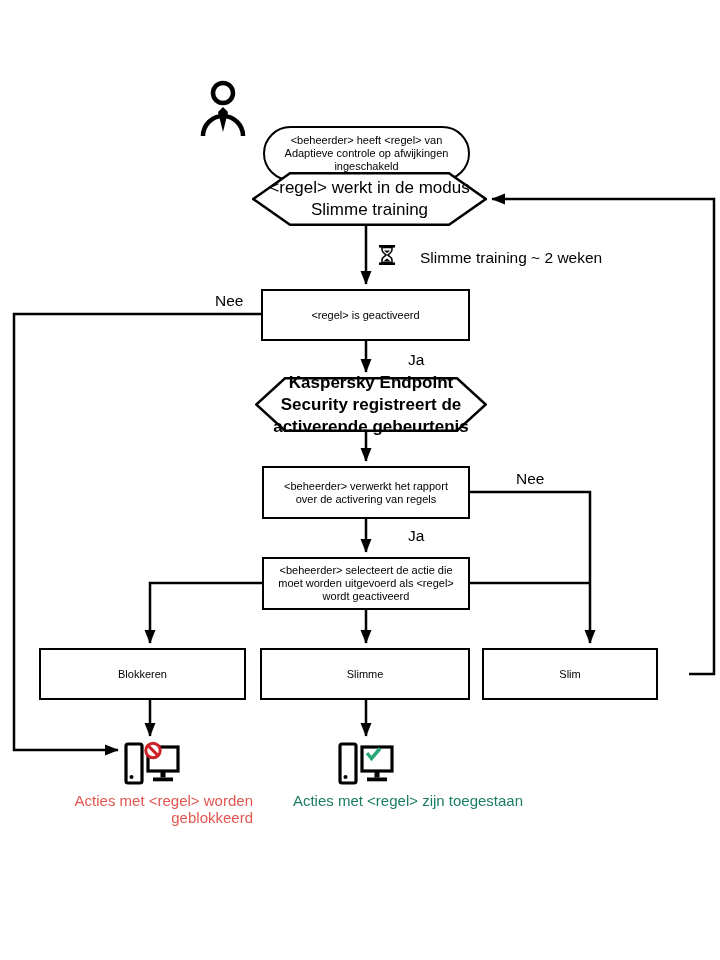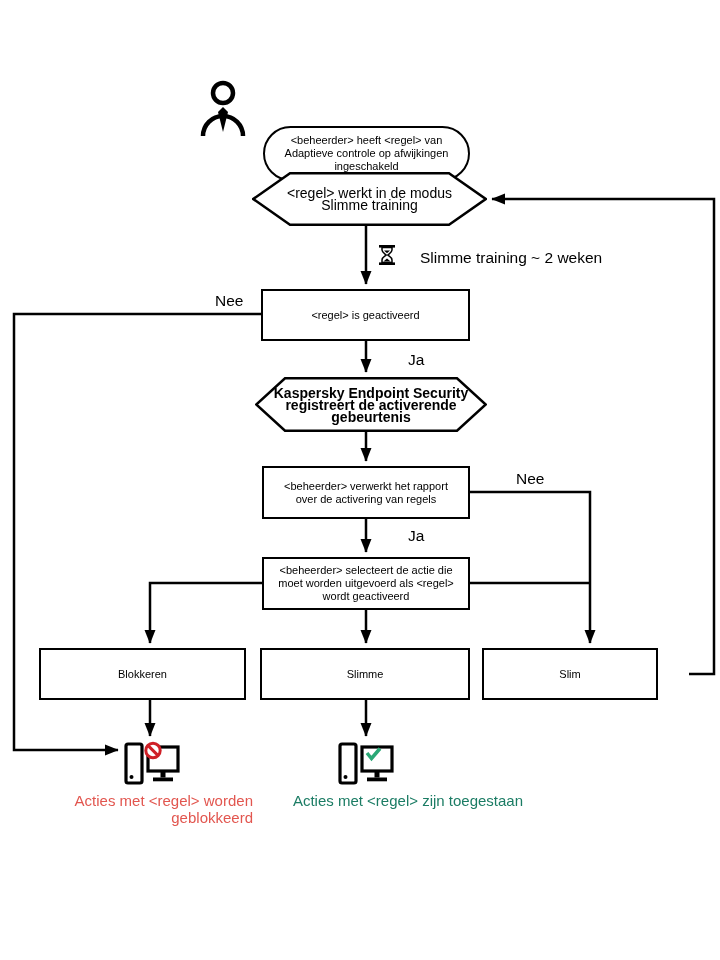--- a/index.html
+++ b/index.html
@@ -11,21 +11,21 @@
   .node{
     position:absolute;background:#fff;border:2.5px solid #000;box-sizing:border-box;
     display:flex;align-items:center;justify-content:center;text-align:center;
     font-size:11px;line-height:13px;padding:2px 10px;
   }
   .oval{border-radius:28px;}
   .hexwrap{position:absolute;}
   .hexwrap svg{position:absolute;left:0;top:0;}
   .hexlabel{
     position:absolute;inset:0;display:flex;align-items:center;justify-content:center;
-    text-align:center;font-size:14px;line-height:12px;padding:0 14px;
+    text-align:center;font-size:17px;line-height:22px;padding:0 14px;
   }
   .flowlabel{position:absolute;font-size:15.5px;line-height:17px;text-align:right;}
   .result-text{position:absolute;font-size:15px;line-height:17px;text-align:center;}
   .blocked-text{color:var(--blocked-text,#e2564f);}
   .allowed-text{color:var(--allowed-text,#1b7c64);}
   .iconbox{position:absolute;}
 </style>
 </head>
 <body>
 

